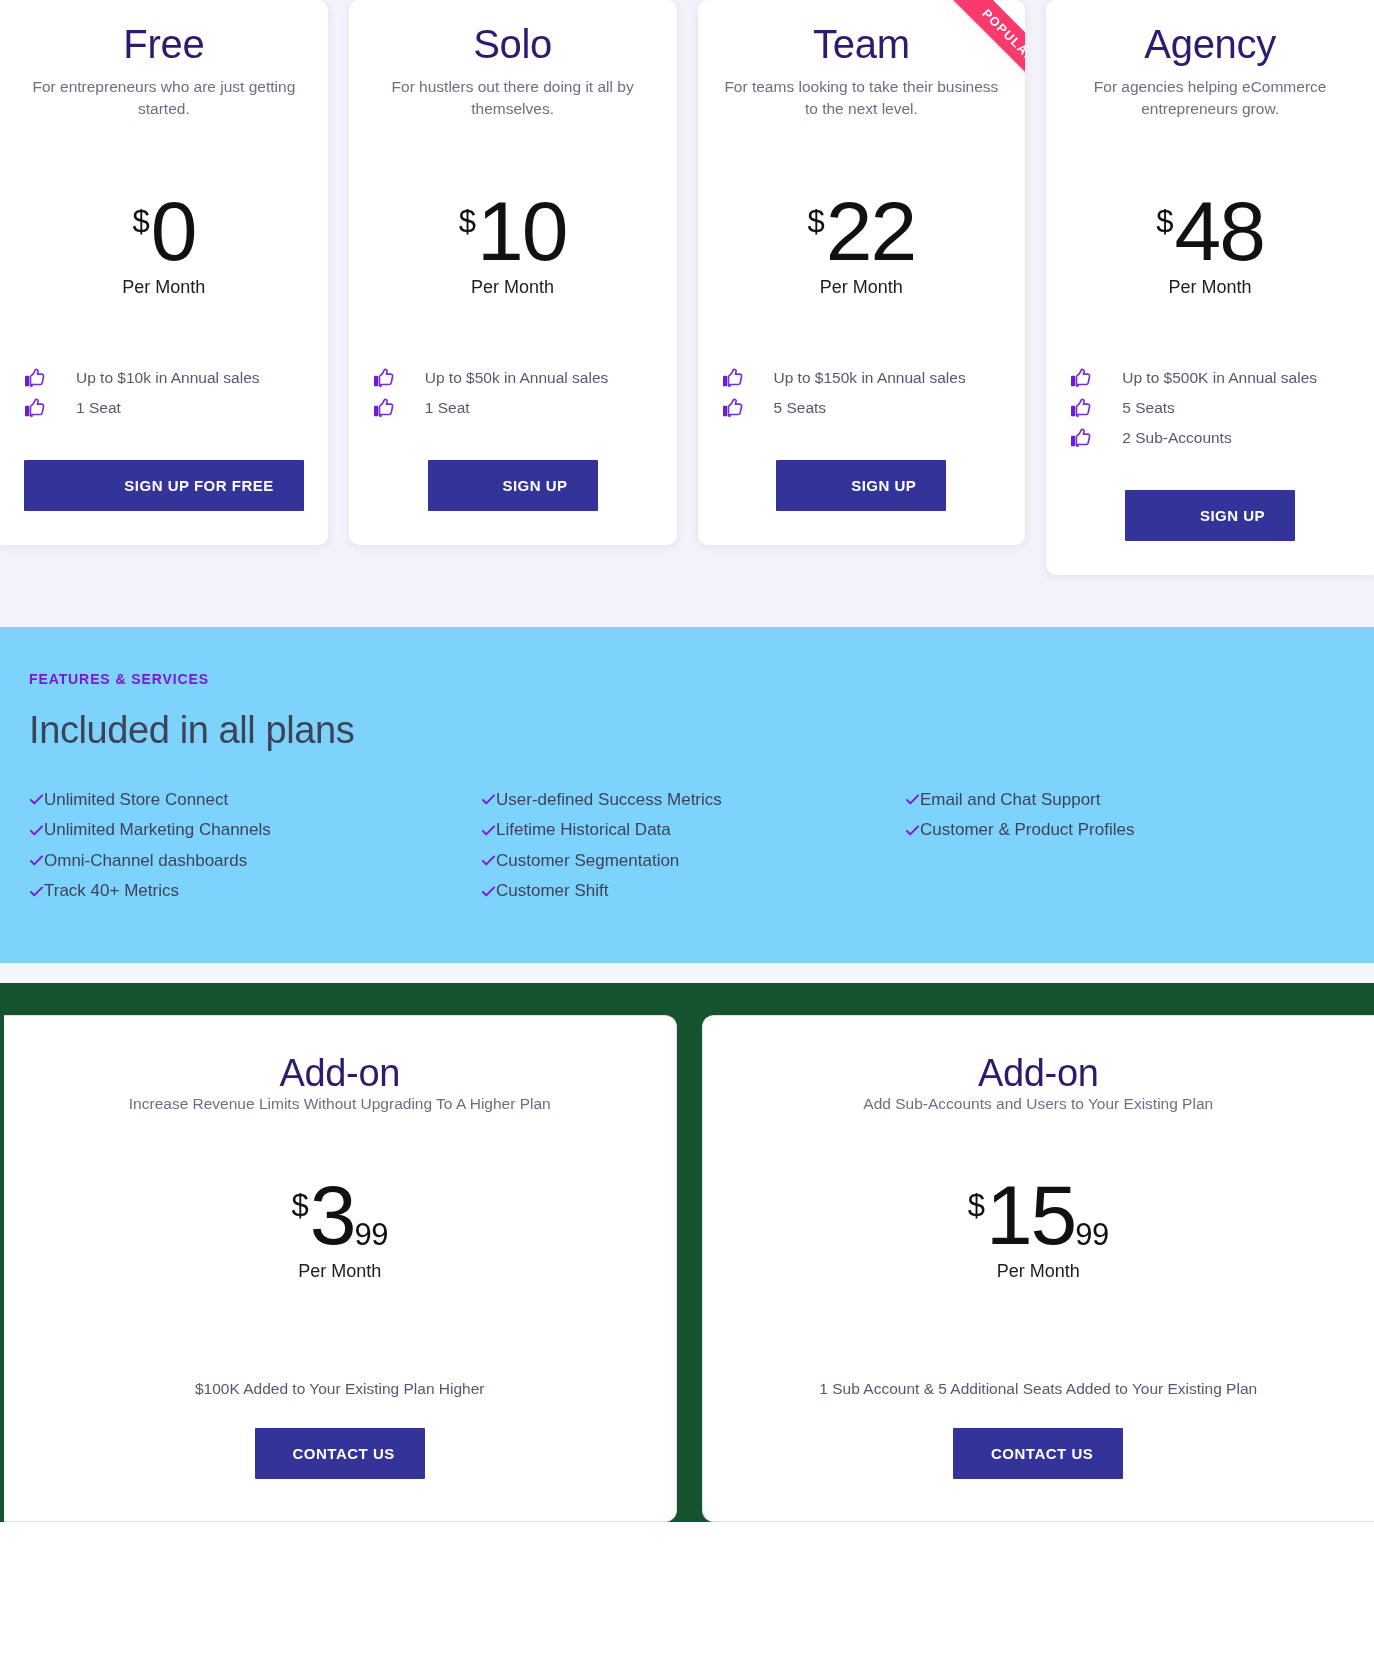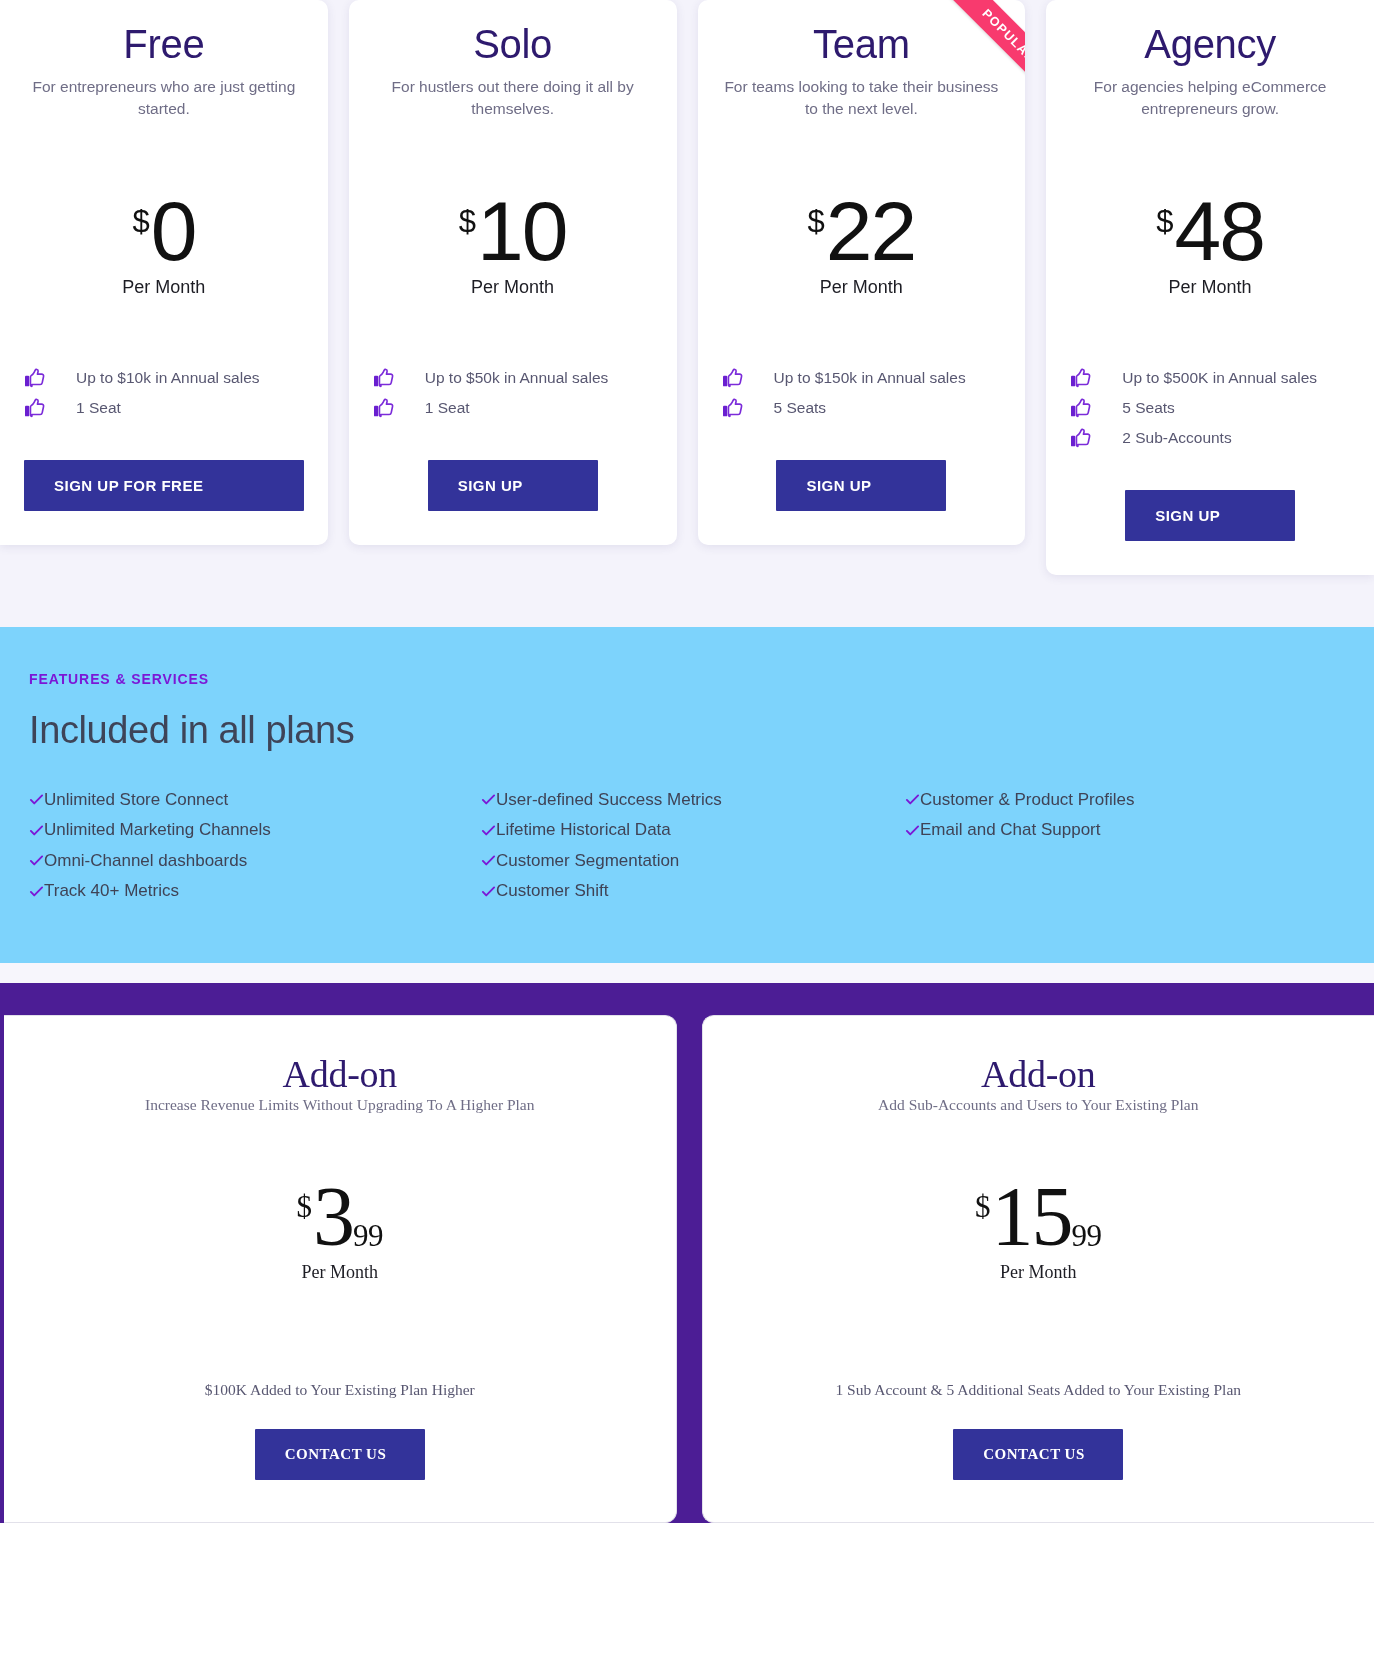--- a/index.html
+++ b/index.html
@@ -129,21 +129,21 @@
     background:#33339a;
     color:#ffffff;
     border:none;
     font-family:inherit;
     font-size:15px;
     font-weight:700;
     letter-spacing:.5px;
     padding:17px 30px;
     cursor:pointer;
     min-width:170px;
-    text-align:left;
+    text-align:right;
     border-radius:1px;
   }
   .cta-btn.wide{ width:100%; }
 
   
   .ribbon{
     position:absolute;
     top:0; right:0;
     width:120px; height:120px;
     overflow:hidden;
@@ -208,23 +208,22 @@
     display:block;
   }
   .band{
     height:20px;
     background:#f7f6fc;
   }
   .band-top{ height:26px; background:#f4f3fb; }
 
   
   .addons-section{
-    background:#4c1d95;
+    background:#14532d;
     padding:32px 0 0 4px;
-    font-family:Liberation Serif, serif;
   }
   .addons-row{
     display:flex;
     gap:25px;
     align-items:stretch;
   }
   .addon-card{
     position:relative;
     background:#ffffff;
     border:1px solid #e2e1ea;
@@ -498,29 +497,29 @@
             <span>Customer Shift</span>
           </div>
         </div>
         <div class="features-col">
           <div class="feat-item">
             <span>
               <svg class="check-icon" viewBox="0 0 16 16" fill="none" aria-hidden="true">
                 <path d="M2 8.4l3.6 3.8L14 3.6" stroke="#7b18d6" stroke-width="2" stroke-linecap="round" stroke-linejoin="round"></path>
               </svg>
             </span>
+            <span>Email and Chat Support</span>
+          </div>
+          <div class="feat-item">
+            <span>
+              <svg class="check-icon" viewBox="0 0 16 16" fill="none" aria-hidden="true">
+                <path d="M2 8.4l3.6 3.8L14 3.6" stroke="#7b18d6" stroke-width="2" stroke-linecap="round" stroke-linejoin="round"></path>
+              </svg>
+            </span>
             <span>Customer &amp; Product Profiles</span>
-          </div>
-          <div class="feat-item">
-            <span>
-              <svg class="check-icon" viewBox="0 0 16 16" fill="none" aria-hidden="true">
-                <path d="M2 8.4l3.6 3.8L14 3.6" stroke="#7b18d6" stroke-width="2" stroke-linecap="round" stroke-linejoin="round"></path>
-              </svg>
-            </span>
-            <span>Email and Chat Support</span>
           </div>
         </div>
       </div>
   </div>
 </section>
 
 <div class="band"></div>
 
 <section class="addons-section">
   <div class="addons-row" id="addons-row">

